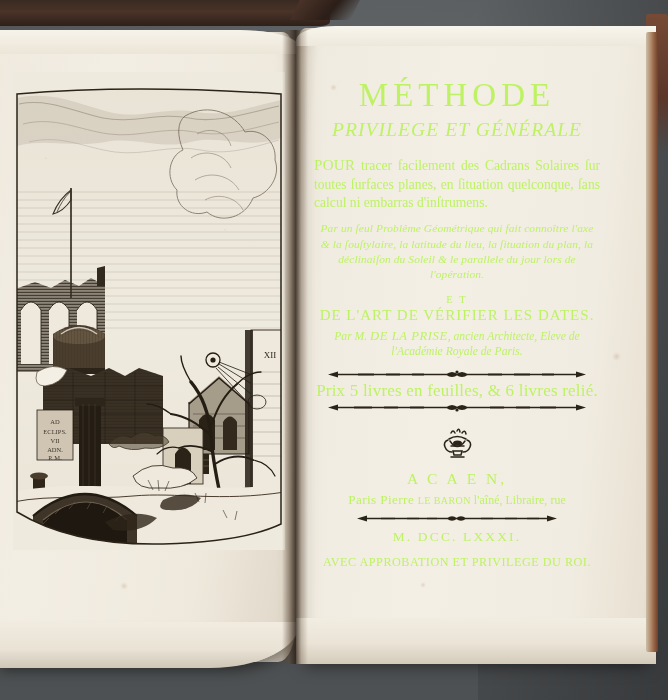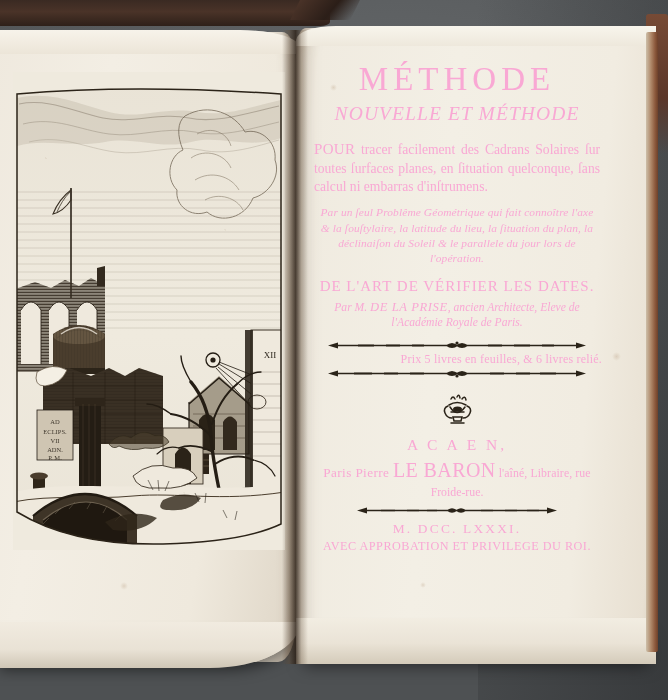--- a/index.html
+++ b/index.html
@@ -104,22 +104,22 @@
   
   .plate{
     position:absolute;left:13px;top:50px;width:272px;height:478px;
     background:#efeade;
     overflow:hidden;
   }
   .plate svg{display:block;}
 
   
   .tp{
-    position:absolute;left:312px;top:40px;width:290px;height:520px;
-    color:#f9a8d4;
+    position:absolute;left:312px;top:56px;width:290px;height:520px;
+    color:#bef264;
     text-align:center;
   }
   .t-main{
     font-size:33px;letter-spacing:5px;font-weight:400;
     line-height:1.06;margin:0 0 6px 0;
     font-family:"Liberation Serif", serif;
   }
   .t-sub{
     font-size:19.5px;font-style:italic;letter-spacing:1.1px;
     line-height:1.1;margin:0 0 9px 0;
@@ -144,34 +144,34 @@
   }
   .t-author{
     font-size:11.6px;font-style:italic;line-height:1.3;margin:0 0 11px 0;
   }
   .t-author b{font-weight:400;letter-spacing:.6px;font-size:12.6px;}
 
   .rule{
     position:relative;height:9px;margin:2px auto 2px auto;width:258px;
   }
   .rule svg{display:block;}
-  .t-price{font-size:12px;letter-spacing:.2px;margin:1px 0 1px 0;text-align:right;}
+  .t-price{font-size:17px;letter-spacing:.2px;margin:1px 0 1px 0;}
 
   .orn{margin:16px auto 8px auto;width:40px;height:34px;}
   .orn svg{display:block;}
 
   .t-city{
     font-size:15.5px;letter-spacing:3px;margin:4px 0 3px 0;
   }
   .t-pub{font-size:11.8px;line-height:1.3;margin:0 0 2px 0;letter-spacing:.1px;}
   .t-pub .sc{font-size:13.2px;letter-spacing:.4px;}
-  .t-pub .lg{font-size:20px;letter-spacing:.4px;}
+  .t-pub .lg{font-size:10px;letter-spacing:.4px;}
   .t-pub2{font-size:11.8px;margin:0 0 6px 0;}
   .rule2{margin:6px auto 6px auto;width:200px;}
-  .t-year{font-size:13.4px;letter-spacing:2.2px;margin:4px 0 2px 0;}
+  .t-year{font-size:13.4px;letter-spacing:2.2px;margin:4px 0 10px 0;}
   .t-priv{font-size:12.2px;letter-spacing:.5px;margin:0;}
 
   
   .speckle{
     position:absolute;inset:0;pointer-events:none;
     background-image:
       radial-gradient(circle at 12% 18%, rgba(150,128,96,.10) 0 1px, transparent 1px),
       radial-gradient(circle at 47% 62%, rgba(150,128,96,.08) 0 1px, transparent 1px),
       radial-gradient(circle at 78% 33%, rgba(150,128,96,.09) 0 1px, transparent 1px),
       radial-gradient(circle at 63% 88%, rgba(150,128,96,.07) 0 1px, transparent 1px);
@@ -412,26 +412,27 @@
 
     <div class="page-right"></div>
     <div class="page-right-top"></div>
     <div class="page-right-bottom"></div>
     <div class="foredge"></div>
 
     <div class="tp">
 
       <div class="t-main">MÉTHODE</div>
 
-      <div class="t-sub">NOUVELLE ET MÉTHODE</div>
+      <div class="t-sub">PRIVILEGE ET GÉNÉRALE</div>
 
       <p class="t-body"><span class="cap">POUR</span><span> tracer facilement des Cadrans Solaires ſur toutes ſurfaces planes, en ſituation quelconque, ſans calcul ni embarras d'inſtrumens.</span></p>
 
       <p class="t-ital">Par un ſeul Problême Géométrique qui fait connoître l'axe &amp; la ſouſtylaire, la latitude du lieu, la ſituation du plan, la déclinaiſon du Soleil &amp; le parallele du jour lors de l'opération.</p>
 
+      <div class="t-et">E T</div>
       <div class="t-line3">DE L'ART DE VÉRIFIER LES DATES.</div>
 
       <p class="t-author">
         <span>Par M. </span><b>DE LA PRISE</b><span>, ancien Architecte, Eleve de</span><br>
         <span>l'Académie Royale de Paris.</span>
       </p>
 
       <div class="rule">
         <svg width="258" height="9" viewBox="0 0 258 9" xmlns="http://www.w3.org/2000/svg">
           <path d="M6,4.5 L252,4.5" stroke="#2a2318" stroke-width="1.5"></path>
@@ -478,21 +479,20 @@
             <path d="M16,23 h9 l-1,4 h-7 Z"></path>
             <path d="M14,29 h13"></path>
           </g>
           <ellipse cx="20.5" cy="15" rx="4.5" ry="2.6" fill="#2a2318"></ellipse>
         </svg>
       </div>
 
       <div class="t-city">A  C A E N,</div>
 
       <div class="t-pub"><span class="sc">Paris </span><span class="sc">Pierre </span><span class="lg">LE BARON</span><span> l'aîné, Libraire, rue</span></div>
-      <div class="t-pub2">Froide-rue.</div>
 
       <div class="rule rule2">
         <svg width="200" height="9" viewBox="0 0 200 9" xmlns="http://www.w3.org/2000/svg">
           <path d="M6,4.5 L194,4.5" stroke="#2a2318" stroke-width="1.4"></path>
           <path d="M0,4.5 L10,1.5 L10,7.5 Z" fill="#2a2318"></path>
           <path d="M200,4.5 L190,1.5 L190,7.5 Z" fill="#2a2318"></path>
           <g fill="#2a2318">
             <path d="M90,4.5 q5,-4.5 10,0 q-5,4.5 -10,0 Z"></path>
             <path d="M99,4.5 q5,-4.5 10,0 q-5,4.5 -10,0 Z"></path>
           </g>

